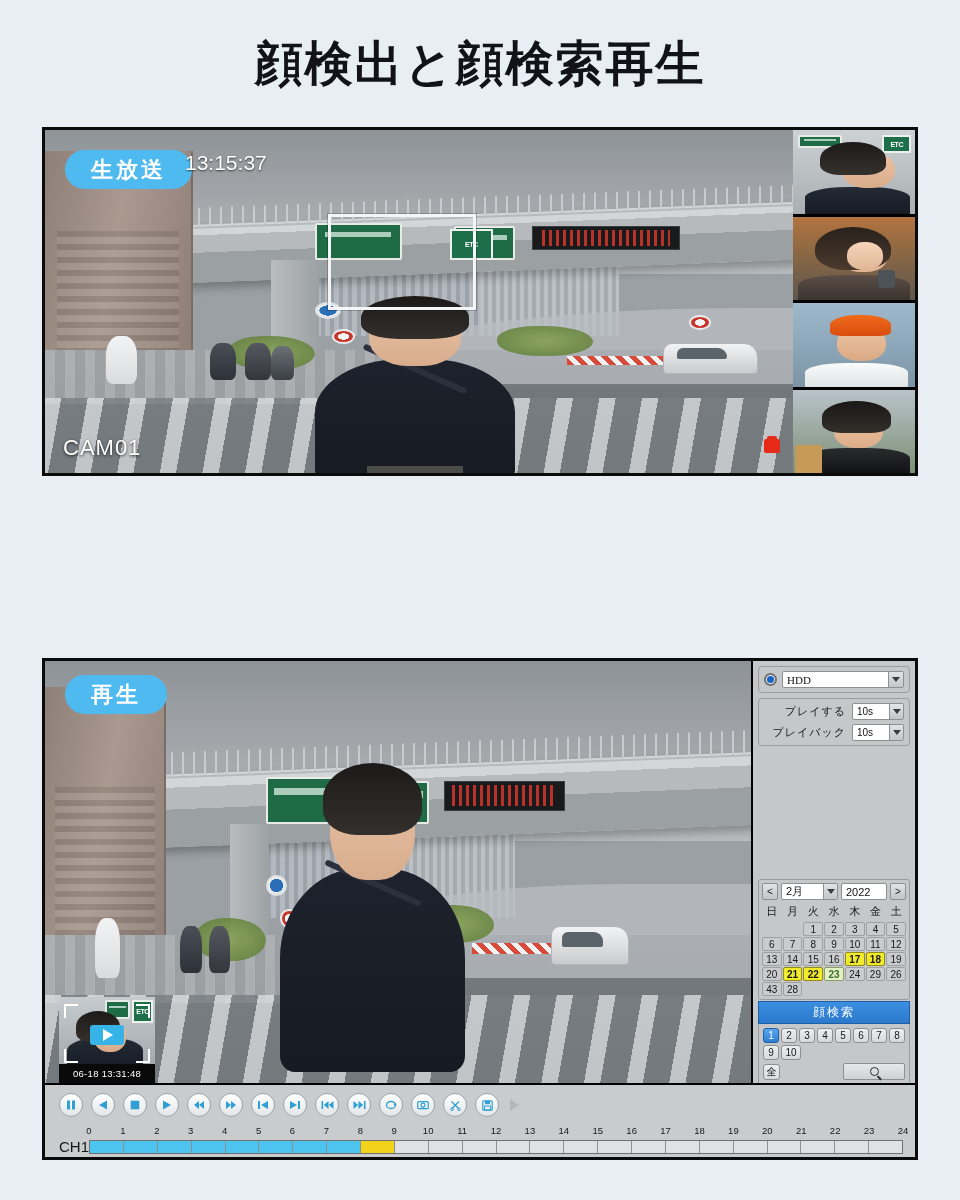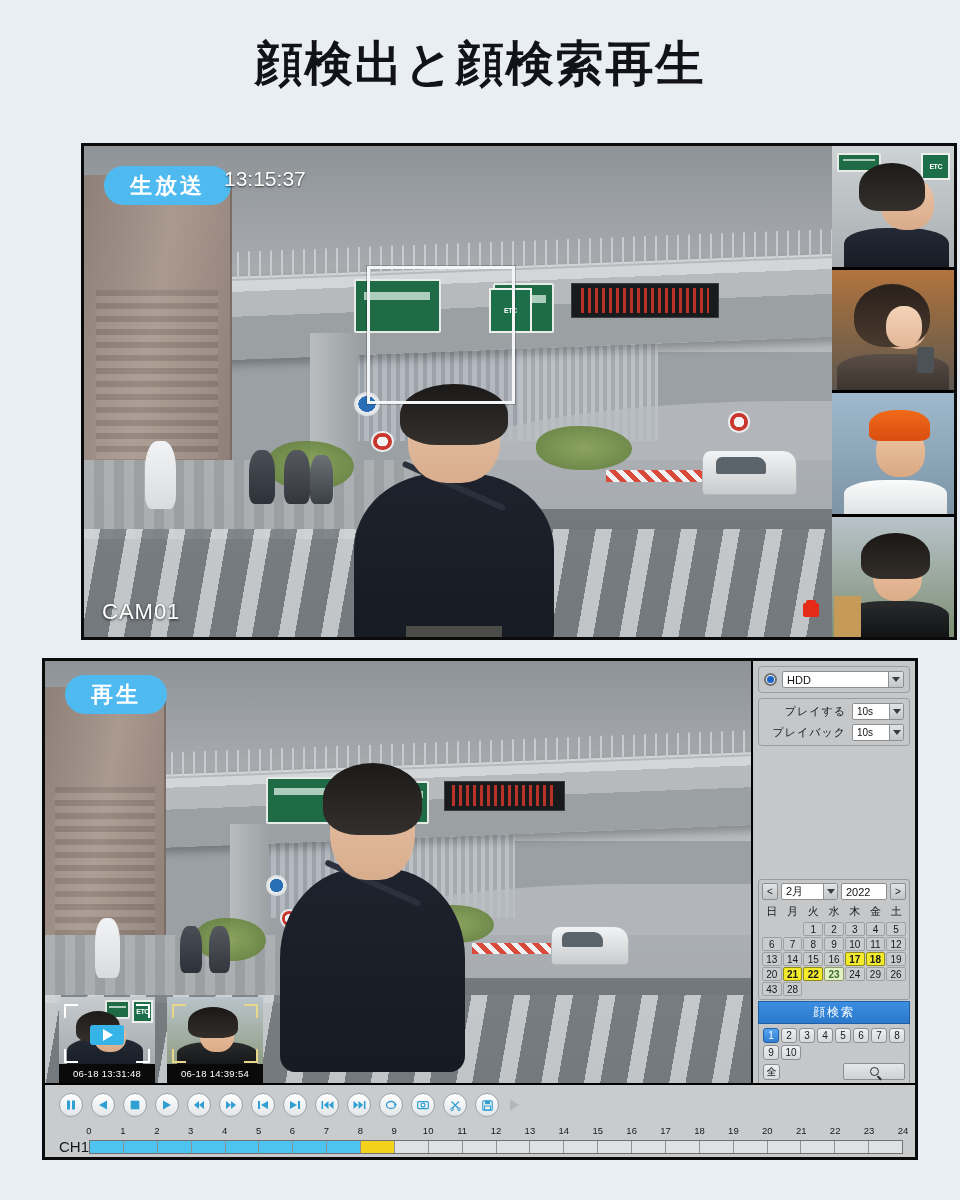--- a/index.html
+++ b/index.html
@@ -22,21 +22,21 @@
     line-height: 1;
   }
 
   
   .panel {
     position: absolute;
     border: 3px solid #0b0b0b;
     background: #000;
     overflow: hidden;
   }
-  #live-panel { left: 42px; top: 143px; width: 876px; height: 497px; margin-left: 39px; }
+  #live-panel { left: 42px; top: 127px; width: 876px; height: 349px; }
   #playback-panel { left: 42px; top: 658px; width: 876px; height: 502px; }
 
   
   .scene { position: absolute; inset: 0; overflow: hidden; background: #9aa0a4; }
   .sky {
     position: absolute; left: 0; top: 0; width: 100%; height: 42%;
     background: linear-gradient(#8e9398, #b9bcbe);
   }
   .bldg-left {
     position: absolute; left: 0; top: 6%; width: 17%; height: 78%;
@@ -263,21 +263,21 @@
     border: 2px solid #6f7173; background: #eceeef;
     display: flex; align-items: center; justify-content: center; flex: 0 0 auto;
   }
   .radio-dot i {
     width: 7px; height: 7px; border-radius: 50%; background: #1964c8; display: block;
   }
   .sel {
     flex: 1; display: flex; align-items: center;
     border: 1px solid #8d8f91; background: #ffffff;
     height: 17px; font-size: 11px; color: #111; padding-left: 4px;
-    border-radius: 2px; position: relative;
+    border-radius: 2px; position: relative; font-family: Liberation Serif, serif;
   }
   .sel .arrow {
     position: absolute; right: 0; top: 0; width: 15px; height: 100%;
     background: linear-gradient(#e3e4e6, #c3c5c7);
     border-left: 1px solid #8d8f91;
     display: flex; align-items: center; justify-content: center;
   }
   .tri-d {
     width: 0; height: 0;
     border-left: 4px solid transparent; border-right: 4px solid transparent;
@@ -631,33 +631,20 @@
             <i></i>
           </div>
         <div class="play-overlay">
             <span class="tri"></span>
           </div>
         <div class="res-time">06-18  13:31:48</div>
       </div>
 
 
 
-      <div class="result-item">
-        <div class="p-bg" style="background:linear-gradient(#b9c3ca,#849470);"></div>
-        <div class="p-torso" style="left:10%;bottom:16%;width:84%;height:32%;background:linear-gradient(#2a2b2d,#121314);"></div>
-        <div class="p-face" style="left:34%;top:26%;width:36%;height:38%;background:linear-gradient(#f0c7a6,#dcac88);"></div>
-        <div class="p-hair" style="left:22%;top:12%;width:52%;height:36%;background:linear-gradient(#1a1816,#332e2a);"></div>
-        <div class="bracket" style="color:#e8d78a;">
-            <i></i>
-            <i></i>
-            <i></i>
-            <i></i>
-          </div>
-        <div class="res-time">06-18  14:39:54</div>
-      </div>
 
     </div>
   </div>
 
   <div class="pb-side">
 
     <div class="grp">
       <div class="row">
         <span class="radio-dot">
             <i></i>

